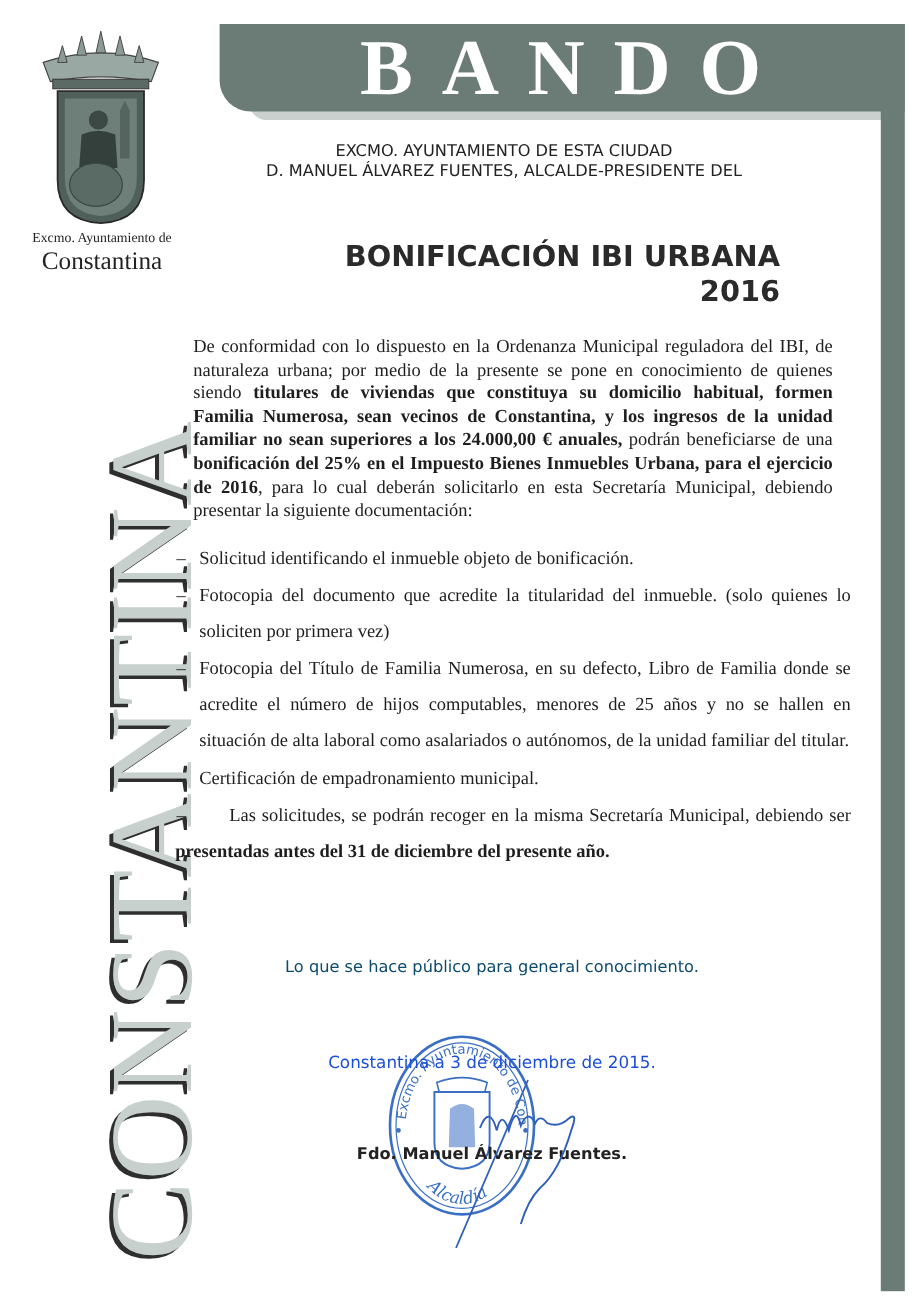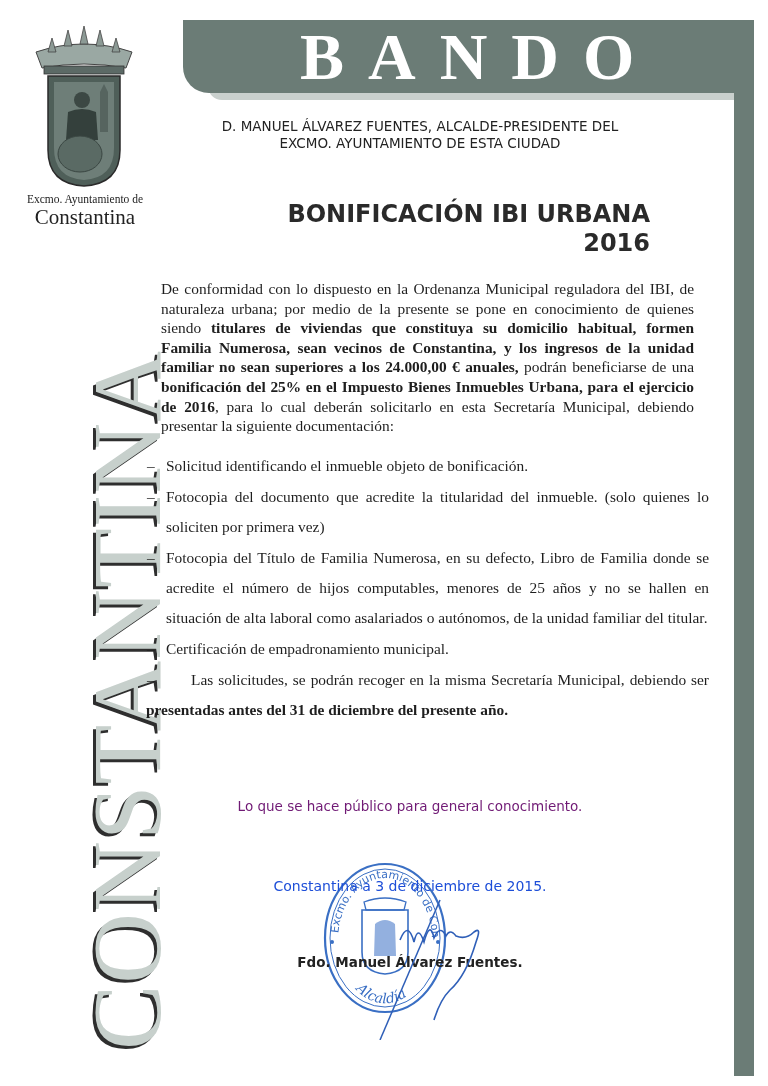--- a/index.html
+++ b/index.html
@@ -17,21 +17,21 @@
   .header-lines .h1{font-size:13.5px;line-height:17px;display:block;}
   .header-lines .h2{font-size:16.5px;line-height:20px;font-weight:bold;display:block;margin-top:1px;}
   .title{position:absolute;left:180px;top:200px;width:470px;text-align:right;font-family:"DejaVu Sans",sans-serif;font-weight:bold;font-size:24px;line-height:29px;color:#2a2a2a;}
   .body{position:absolute;left:146px;top:264px;width:563px;font-family:"Liberation Serif",serif;font-size:15.4px;color:#1e1e1e;}
   .intro{text-align:justify;line-height:19.6px;margin:15px;}
   .intro b{font-weight:bold;}
   ul.docs{list-style:none;padding:0;margin:12px 0 0 0;}
   ul.docs li{position:relative;padding-left:20px;text-align:justify;line-height:30px;margin-bottom:1px;}
   ul.docs li .dash{position:absolute;left:1px;top:0;}
   .closing{text-align:justify;line-height:30px;margin:0;text-indent:45px;}
-  .public{position:absolute;left:200px;top:798px;width:420px;text-align:center;font-family:"DejaVu Sans",sans-serif;font-size:13.5px;color:#701a75;}
+  .public{position:absolute;left:200px;top:798px;width:420px;text-align:center;font-family:"DejaVu Sans",sans-serif;font-size:13.5px;color:#0c4a6e;}
   .date{position:absolute;left:200px;top:878px;width:420px;text-align:center;font-family:"DejaVu Sans",sans-serif;font-size:14px;color:#1d4ed8;z-index:2;}
   .signed{position:absolute;left:200px;top:954px;width:420px;text-align:center;font-family:"DejaVu Sans",sans-serif;font-weight:bold;font-size:13.5px;color:#222;z-index:2;}
   .stamp{position:absolute;left:320px;top:860px;width:130px;height:155px;z-index:1;}
   .signature{position:absolute;left:370px;top:880px;width:130px;height:160px;z-index:3;}
 </style>
 </head>
 <body>
 
 <svg class="crest" viewBox="0 0 112 168">
 
@@ -58,22 +58,22 @@
 </div>
 
 <div class="band-shadow"></div>
 <div class="band"></div>
 <div class="band-title">BANDO</div>
 <div class="right-bar"></div>
 
 <div class="vert-text">CONSTANTINA</div>
 
 <div class="header-lines">
+  <span class="h1">EXCMO. AYUNTAMIENTO DE ESTA CIUDAD</span>
   <span class="h1">D. MANUEL ÁLVAREZ FUENTES, ALCALDE-PRESIDENTE DEL</span>
-  <span class="h1">EXCMO. AYUNTAMIENTO DE ESTA CIUDAD</span>
 </div>
 
 <div class="title">
   <div>BONIFICACIÓN IBI URBANA</div>
   <div>2016</div>
 </div>
 
 <div class="body">
   <p class="intro"><span>De conformidad con lo dispuesto en la Ordenanza Municipal reguladora del IBI, de naturaleza urbana;  por medio de la presente se pone en conocimiento de quienes siendo </span><b>titulares de viviendas que constituya su domicilio habitual, formen Familia Numerosa, sean vecinos de Constantina, y los ingresos de la unidad familiar no sean superiores a los 24.000,00 € anuales,</b><span> podrán beneficiarse de una </span><b>bonificación del 25% en el Impuesto Bienes Inmuebles Urbana, para el ejercicio de 2016</b><span>, para lo cual deberán solicitarlo en esta Secretaría Municipal, debiendo presentar la siguiente documentación:</span></p>
   <ul class="docs">

